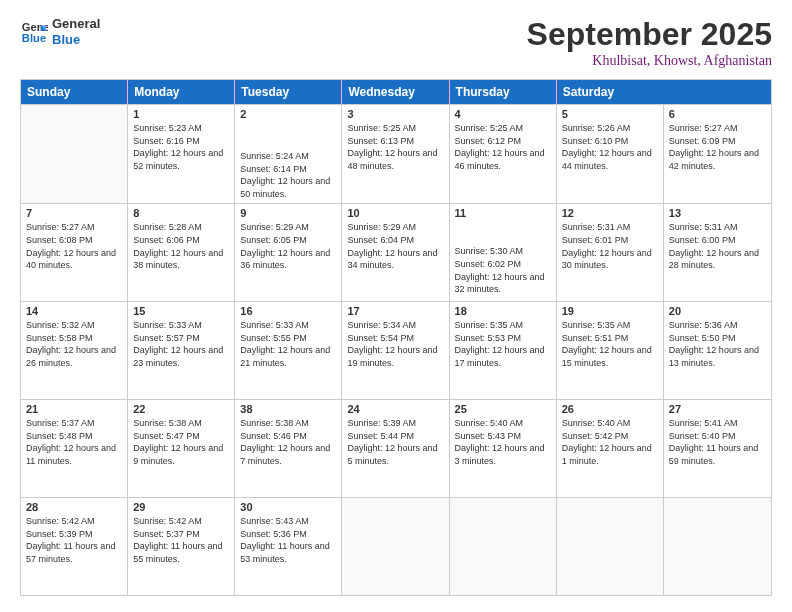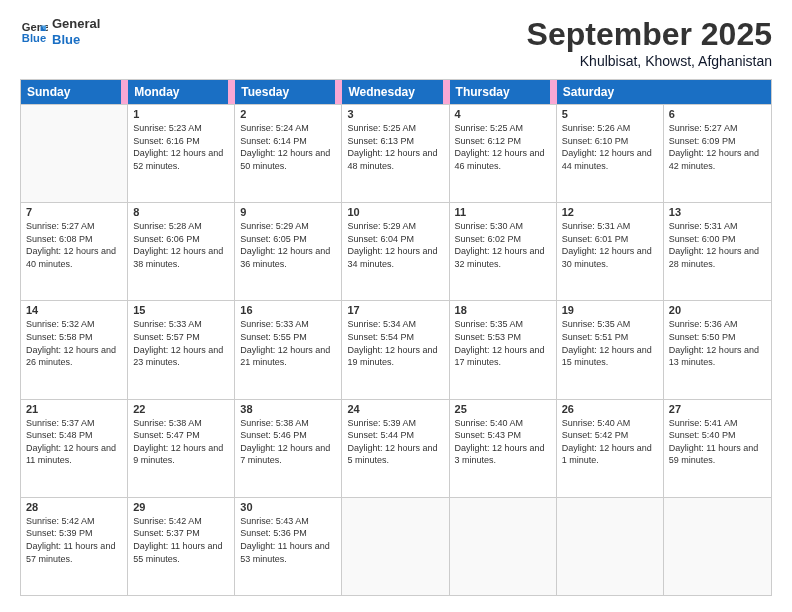--- a/index.html
+++ b/index.html
@@ -36,40 +36,41 @@
       text-align: right;
     }
     .main-title {
       font-size: 32px;
       font-weight: bold;
       color: #333;
       text-align: right;
     }
     .subtitle {
       font-size: 14px;
-      color: #0f172a;
+      color: #701a75;
+      font-family: Liberation Serif, serif;
     }
     .calendar {
       flex: 1;
       display: flex;
       flex-direction: column;
       border: 1px solid #ccc;
     }
     .cal-header {
       display: grid;
       grid-template-columns: repeat(7, 1fr);
       background: #1a6fc4;
     }
     .cal-header-cell {
       color: #fff;
       font-size: 12px;
       font-weight: bold;
       padding: 5px 6px;
       text-align: left;
-      border-right: 7px solid #f9a8d4;
+      border-right: 1px solid #f9a8d4;
     }
     .cal-header-cell:last-child { border-right: none; }
     .cal-body {
       display: flex;
       flex-direction: column;
       flex: 1;
     }
     .cal-row {
       display: grid;
       grid-template-columns: repeat(7, 1fr);
@@ -135,21 +136,21 @@
     <div class="cal-row">
           <div class="cal-cell empty"></div>
           <div class="cal-cell">
             <div class="day-num">1</div>
             <div class="day-info" style="white-space: pre-line;">Sunrise: 5:23 AM
 Sunset: 6:16 PM
 Daylight: 12 hours and 52 minutes.</div>
           </div>
           <div class="cal-cell">
             <div class="day-num">2</div>
-            <div class="day-info" style="white-space: pre-line;">Sunrise: 5:24 AM
+            <div class="day-info" style="white-space: pre-line; margin-top: 28px;">Sunrise: 5:24 AM
 Sunset: 6:14 PM
 Daylight: 12 hours and 50 minutes.</div>
           </div>
           <div class="cal-cell">
             <div class="day-num">3</div>
             <div class="day-info" style="white-space: pre-line;">Sunrise: 5:25 AM
 Sunset: 6:13 PM
 Daylight: 12 hours and 48 minutes.</div>
           </div>
           <div class="cal-cell">
@@ -191,21 +192,21 @@
 Daylight: 12 hours and 36 minutes.</div>
           </div>
           <div class="cal-cell">
             <div class="day-num">10</div>
             <div class="day-info" style="white-space: pre-line;">Sunrise: 5:29 AM
 Sunset: 6:04 PM
 Daylight: 12 hours and 34 minutes.</div>
           </div>
           <div class="cal-cell">
             <div class="day-num">11</div>
-            <div class="day-info" style="white-space: pre-line;">Sunrise: 5:30 AM
+            <div class="day-info" style="white-space: pre-line; margin-top: 24px;">Sunrise: 5:30 AM
 Sunset: 6:02 PM
 Daylight: 12 hours and 32 minutes.</div>
           </div>
           <div class="cal-cell">
             <div class="day-num">12</div>
             <div class="day-info" style="white-space: pre-line;">Sunrise: 5:31 AM
 Sunset: 6:01 PM
 Daylight: 12 hours and 30 minutes.</div>
           </div>
           <div class="cal-cell">

